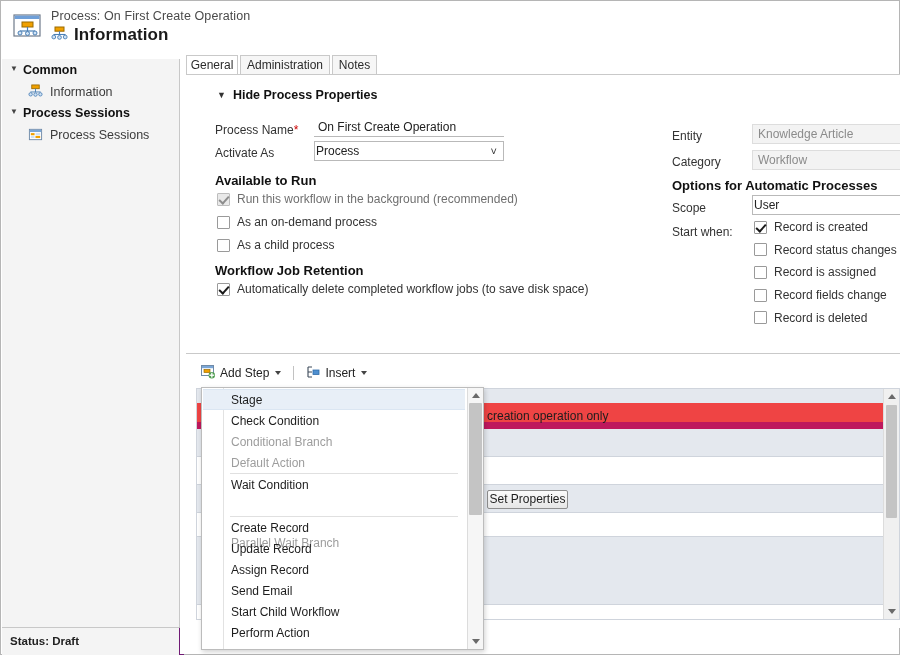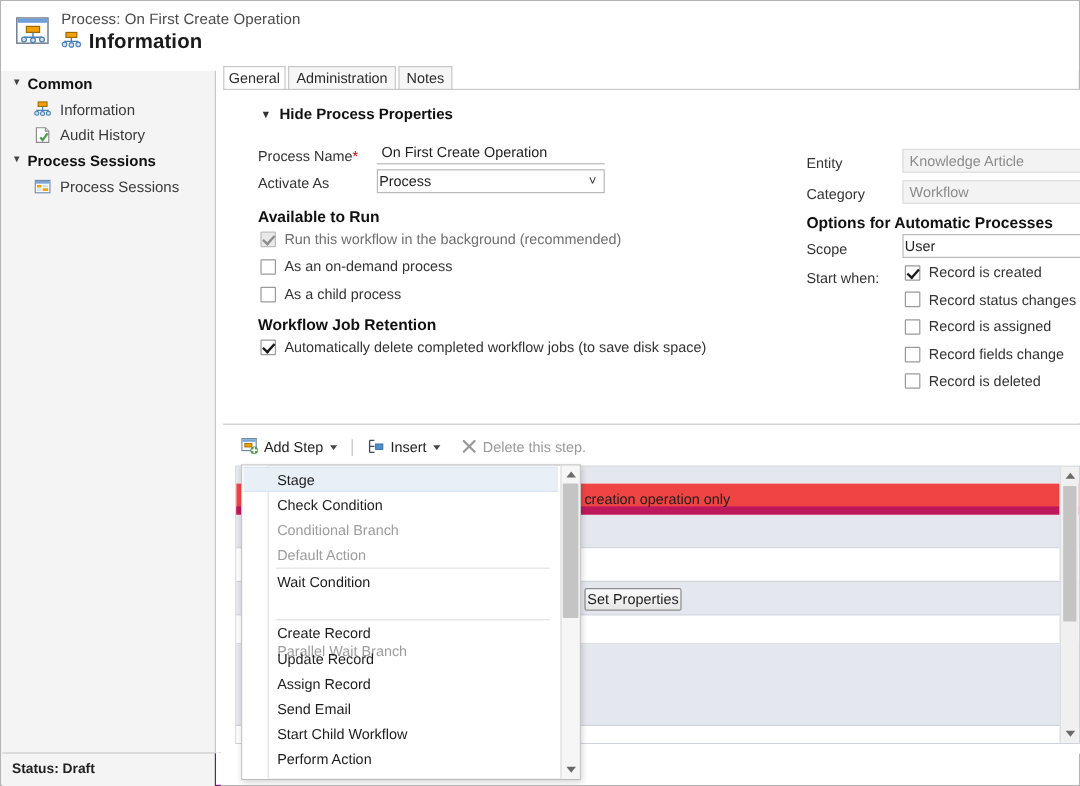--- a/index.html
+++ b/index.html
@@ -165,28 +165,20 @@
           <span class="nav-ico"><svg width="15" height="15" viewBox="0 0 16 16">
               <rect x="4" y="1" width="8" height="4" fill="#f0a000" stroke="#9a6a00" stroke-width="0.9"></rect>
               <line x1="8" y1="5" x2="8" y2="8.5" stroke="#4a7fb5" stroke-width="1"></line>
               <line x1="2.5" y1="8.5" x2="13.5" y2="8.5" stroke="#4a7fb5" stroke-width="1"></line>
               <circle cx="2.8" cy="11" r="1.8" fill="#cfe2f5" stroke="#4a7fb5" stroke-width="0.9"></circle>
               <circle cx="8" cy="11.3" r="1.8" fill="#cfe2f5" stroke="#4a7fb5" stroke-width="0.9"></circle>
               <circle cx="13.2" cy="11" r="1.8" fill="#cfe2f5" stroke="#4a7fb5" stroke-width="0.9"></circle>
             </svg></span>
           <span class="nl">Information</span>
         </div>
-        <div class="nav-item">
-          <span class="nav-ico"><svg width="15" height="15" viewBox="0 0 16 16">
-              <path d="M2.5 1.5 h8 l3 3 v10 h-11 z" fill="#fff" stroke="#8a8a8a" stroke-width="1"></path>
-              <path d="M10.5 1.5 v3 h3" fill="#e6e6e6" stroke="#8a8a8a" stroke-width="1"></path>
-              <path d="M6 10 l2 2.5 l4.5 -6" stroke="#4f9c4f" stroke-width="2" fill="none"></path>
-            </svg></span>
-          <span class="nl">Audit History</span>
-        </div>
         <div class="nav-group">
           <span class="tri">▼</span>
           <span class="gl">Process Sessions</span>
         </div>
         <div class="nav-item">
           <span class="nav-ico"><svg width="15" height="15" viewBox="0 0 16 16">
               <rect x="1.5" y="2.5" width="13" height="11" fill="#fff" stroke="#6f8aa8"></rect>
               <rect x="2" y="3" width="12" height="2.4" fill="#7aa6d6"></rect>
               <rect x="3" y="6.5" width="4" height="2.3" fill="#f0a000"></rect>
               <rect x="8" y="6.5" width="5" height="2.3" fill="#cfe2f5"></rect>
@@ -312,28 +304,20 @@
         <span>
           <svg width="15" height="14" viewBox="0 0 15 14">
             <path d="M2 2 H6 M2 2 V12 M2 12 H6 M2 7 H6" stroke="#3d4a5a" stroke-width="1.1" fill="none"></path>
             <rect x="7" y="5" width="6" height="4.5" fill="#4f8fd0" stroke="#2f6ba8" stroke-width="0.8"></rect>
           </svg>
         </span>
         <span class="tl">Insert</span>
         <span class="tri-dn"></span>
       </div>
       <div class="tsep" style="background:transparent;margin:0 3px;"></div>
-      <div class="tbtn">
-        <span>
-          <svg width="14" height="14" viewBox="0 0 14 14">
-            <path d="M2.5 2.5 L11.5 11.5 M11.5 2.5 L2.5 11.5" stroke="#9a9a9a" stroke-width="1.9" stroke-linecap="round"></path>
-          </svg>
-        </span>
-        <span class="tl dim">Delete this step.</span>
-      </div>
     </div>
 
     <div class="griddiv">
       <div class="grow hdr" style="top:0;height:14px;"></div>
       <div class="grow" style="top:14px;height:26px;background:#ef4444;border-bottom:7px solid #be185d;">
         <span class="gtext" style="left:290px;top:6px;">creation operation only</span>
       </div>
       <div class="grow alt" style="top:40px;height:28px;border-bottom:1px solid #cfd4dc;"></div>
       <div class="grow" style="top:68px;height:28px;background:#fff;border-bottom:1px solid #cfd4dc;"></div>
       <div class="grow alt" style="top:96px;height:28px;border-bottom:1px solid #cfd4dc;">

